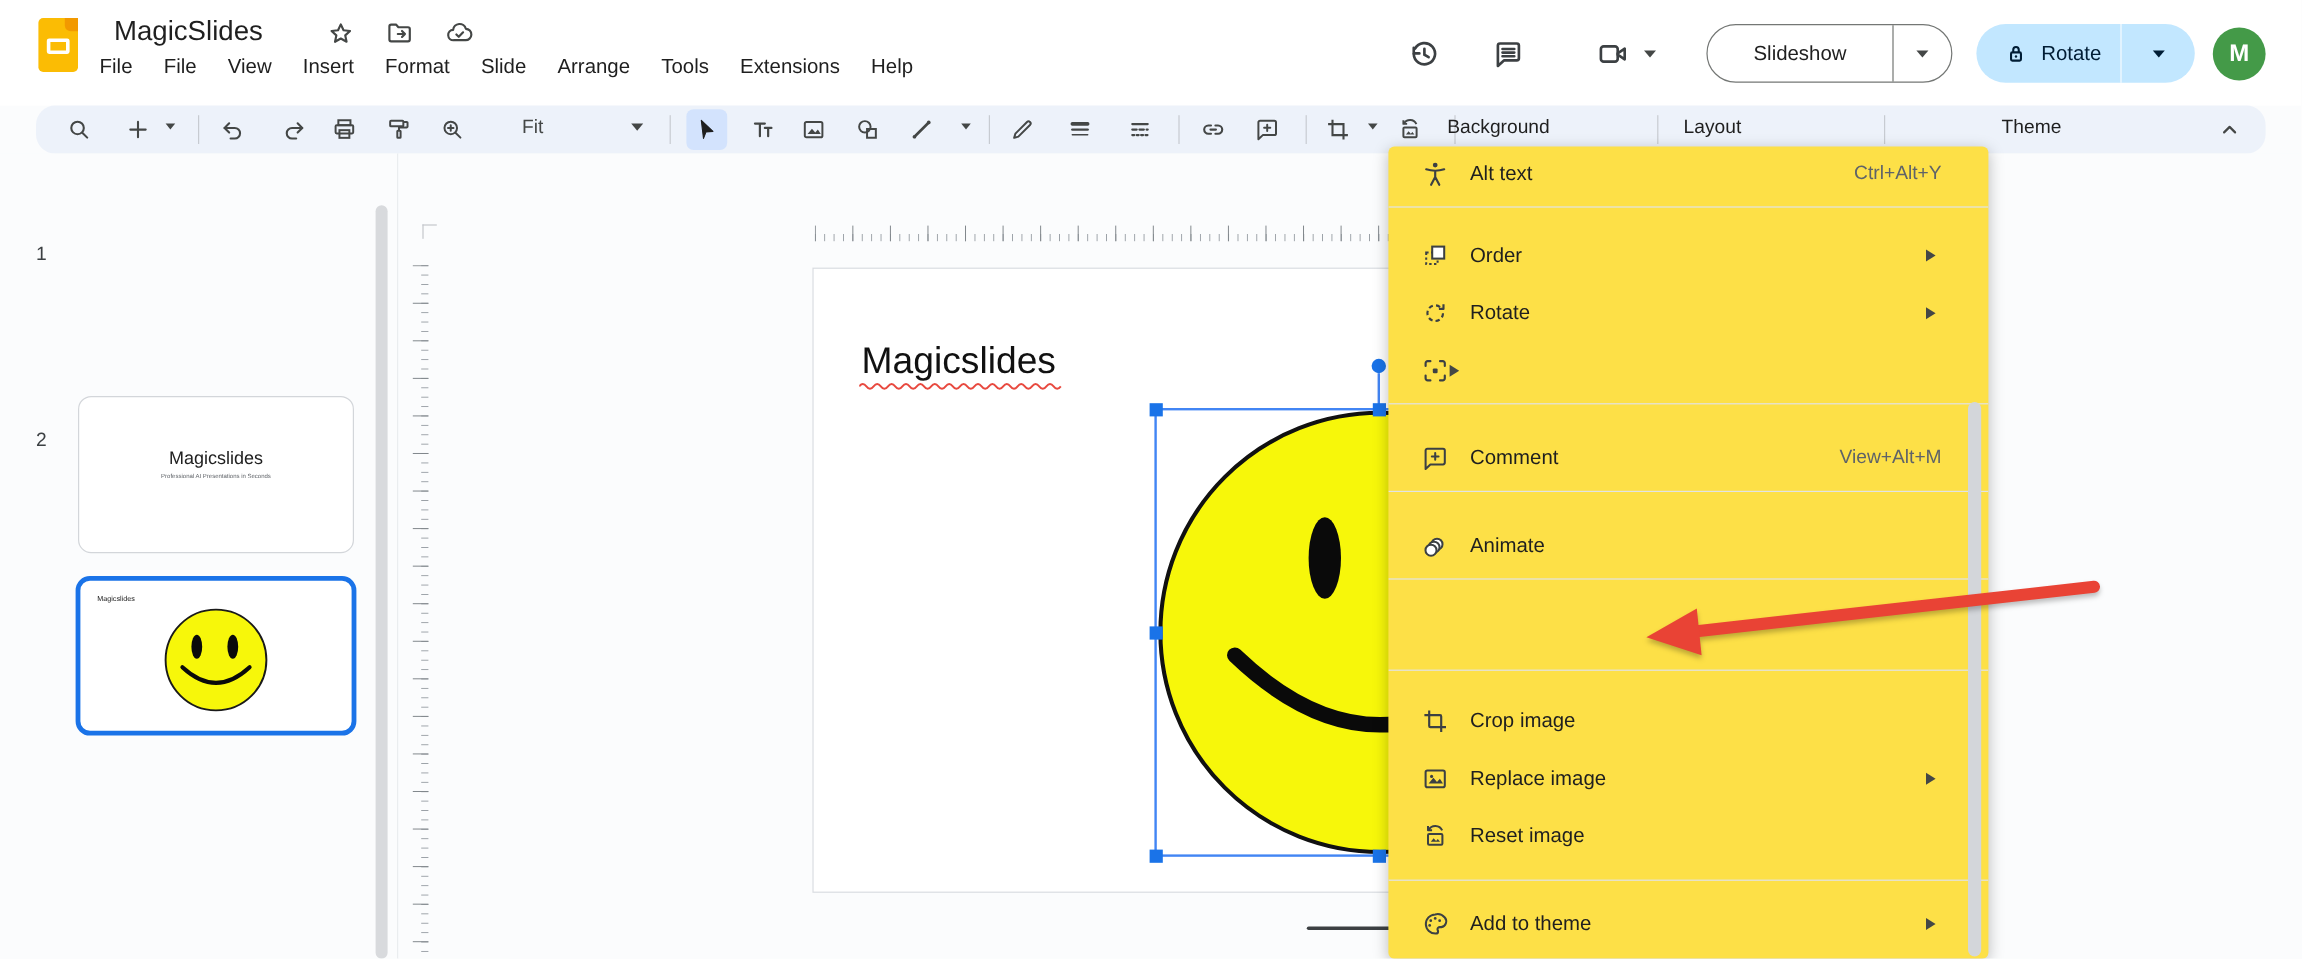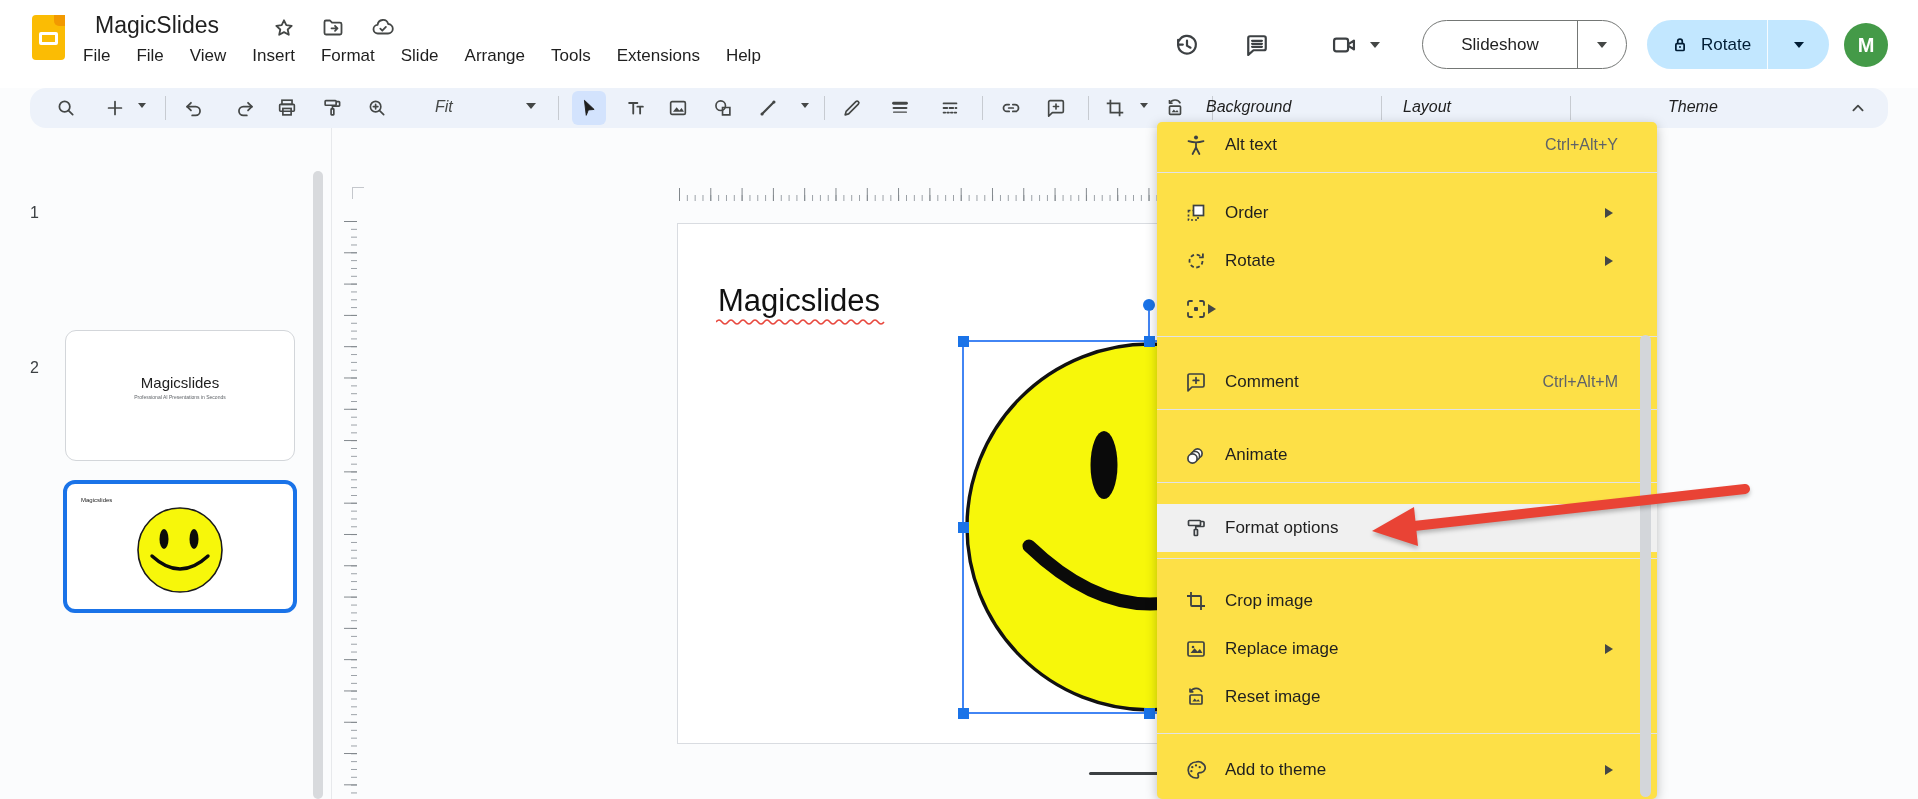--- a/index.html
+++ b/index.html
@@ -23,21 +23,21 @@
   .slideshow-btn .dd { width:49px; height:100%; border-left:1px solid #747775; display:flex; align-items:center; justify-content:center; }
   .share-btn { position:absolute; left:1647px; top:20px; width:182px; height:49px; background:var(--share-blue); border-radius:25px; display:flex; align-items:center; }
   .share-btn .lock { width:22px; height:22px; margin-left:22px; color:#001d35; }
   .share-btn .lbl { font-size:17px; color:#001d35; margin-left:10px; }
   .share-btn .divider { width:1px; height:49px; background:rgba(255,255,255,.85); margin-left:16px; }
   .share-btn .dd { flex:1; display:flex; align-items:center; justify-content:center; }
   .share-btn .dd .caret { border-top-color:#001d35; }
   .avatar { position:absolute; left:1844px; top:23px; width:44px; height:44px; border-radius:50%; background:var(--avatar-green); color:#fff; font-size:20px; font-weight:bold; display:flex; align-items:center; justify-content:center; }
 
   
-  .toolbar { position:absolute; left:30px; top:88px; width:1858px; height:40px; background:var(--toolbar-bg); border-radius:16px;font-style:italic; }
+  .toolbar { position:absolute; left:30px; top:88px; width:1858px; height:40px; background:var(--toolbar-bg); border-radius:16px; }
   .tbtn { position:absolute; top:7px; width:26px; height:26px; display:flex; align-items:center; justify-content:center; color:#444746; border-radius:4px; }
   .tbtn svg { width:22px; height:22px; }
   .tbtn.selected { background:#d3e3fd; width:34px; height:34px; top:3px; border-radius:6px; }
   .tb-sep { position:absolute; top:8px; width:1px; height:24px; background:#c7cbd1; }
   .tb-caret { position:absolute; top:15px; }
   .tb-text { position:absolute; top:10px; font-size:16px; color:#1f1f1f; }
   .fit-label { position:absolute; top:10px; font-size:16px; color:#444746; }
 
   
   .filmstrip { position:absolute; left:0; top:128px; width:331px; height:671px; background:#fbfcfd; }
@@ -428,46 +428,36 @@
     <div class="m-sep" style="top:214px"></div>
 
     <div class="mi" style="top:236px">
       <span class="ic">
         <svg viewBox="0 0 24 24" fill="none" stroke="#3c4043" stroke-width="1.7" stroke-linejoin="round">
             <path d="M4 5.5A1.5 1.5 0 0 1 5.5 4h13A1.5 1.5 0 0 1 20 5.5v10a1.5 1.5 0 0 1-1.5 1.5H8l-4 3.8z"></path>
             <path d="M12 7.6v5.6M9.2 10.4h5.6" stroke-linecap="round"></path>
           </svg>
       </span>
       <span class="lbl">Comment</span>
-      <span class="shortcut">Ctrl+Alt+M</span>
+      <span class="shortcut">View+Alt+M</span>
     </div>
     <div class="m-sep" style="top:287px"></div>
 
     <div class="mi" style="top:309px">
       <span class="ic">
         <svg viewBox="0 0 24 24" fill="none" stroke="#3c4043" stroke-width="1.7">
             <circle cx="13.5" cy="10.5" r="4.6" fill="#fff"></circle>
             <circle cx="11" cy="13" r="4.6" fill="#fff"></circle>
             <circle cx="8.5" cy="15.5" r="4.6" fill="#fff"></circle>
           </svg>
       </span>
       <span class="lbl">Animate</span>
     </div>
     <div class="m-sep" style="top:360px"></div>
 
-    <div class="mi highlight" style="top:382px">
-      <span class="ic">
-        <svg viewBox="0 0 24 24" fill="none" stroke="#3c4043" stroke-width="1.7">
-            <rect x="4.5" y="4.5" width="12" height="5" rx="0.8"></rect>
-            <path d="M16.5 5.5h2.7a.8.8 0 0 1 .8.8v3.4a.8.8 0 0 1-.8.8h-7.4v3"></path>
-            <rect x="10.3" y="13.5" width="3.2" height="6" rx="0.6"></rect>
-          </svg>
-      </span>
-      <span class="lbl">Format options</span>
-    </div>
     <div class="m-sep" style="top:436px"></div>
 
     <div class="mi" style="top:455px">
       <span class="ic">
         <svg viewBox="0 0 24 24" fill="none" stroke="#3c4043" stroke-width="1.8">
             <path d="M7 3v13a1 1 0 0 0 1 1h13"></path>
             <path d="M3 7h13a1 1 0 0 1 1 1v13"></path>
           </svg>
       </span>
       <span class="lbl">Crop image</span>

